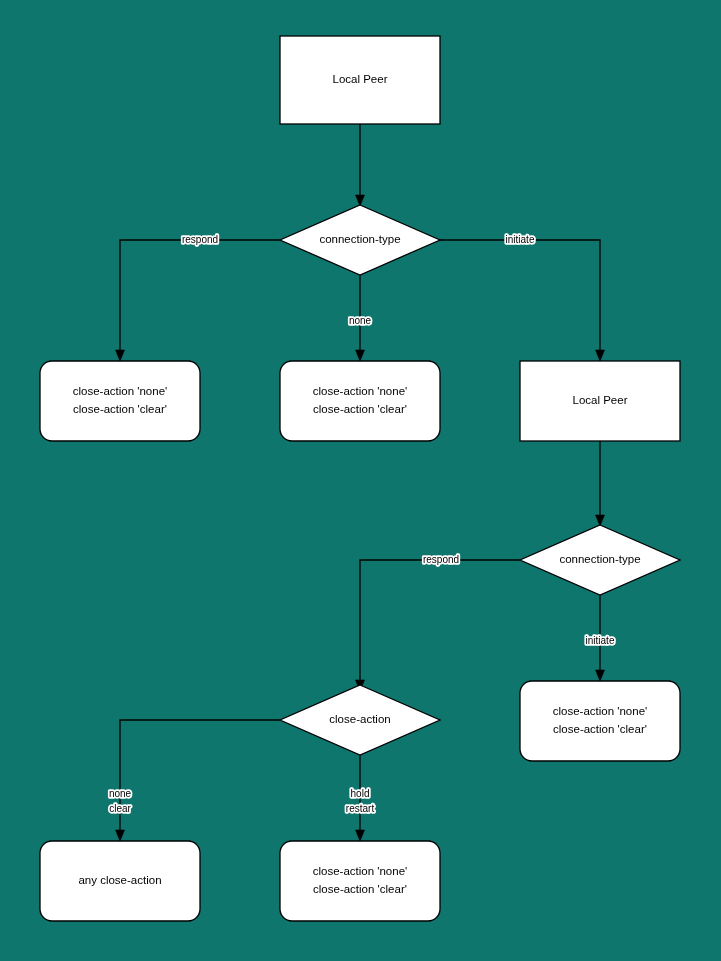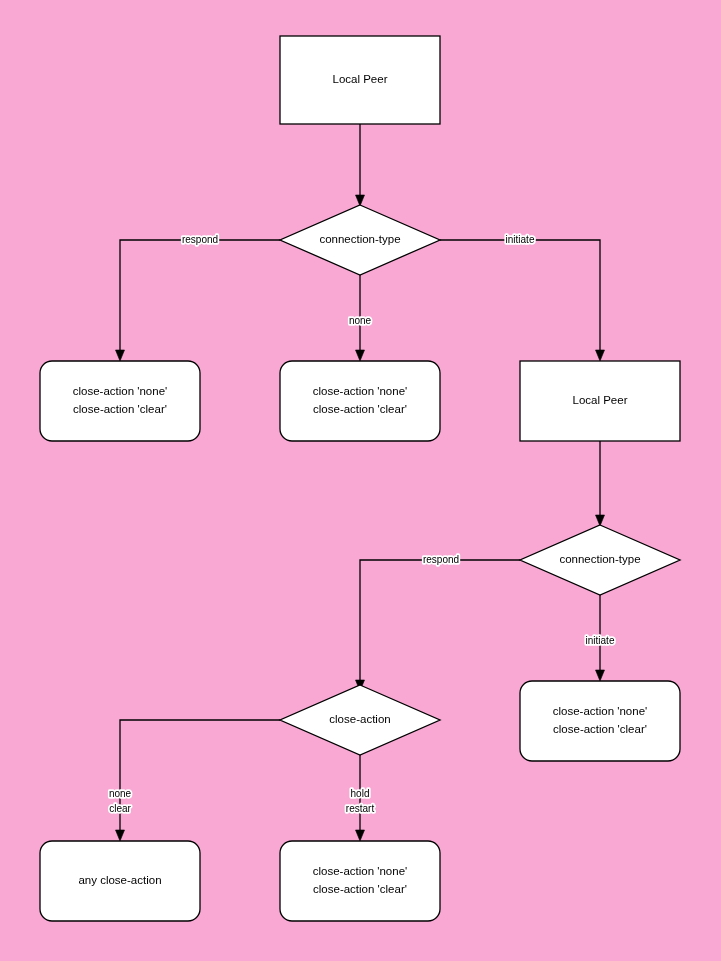--- a/index.html
+++ b/index.html
@@ -11,21 +11,21 @@
     width: 721px;
     height: 961px;
     font-family: "Liberation Sans", sans-serif;
     color: #000000;
     overflow: hidden;
   }
   #diagram-root {
     position: relative;
     width: 721px;
     height: 961px;
-    background: #f9a8d4;
+    background: #0f766e;
   }
   svg.flow-canvas {
     position: absolute;
     left: 0;
     top: 0;
     width: 721px;
     height: 961px;
     display: block;
   }
   .node-shape {

